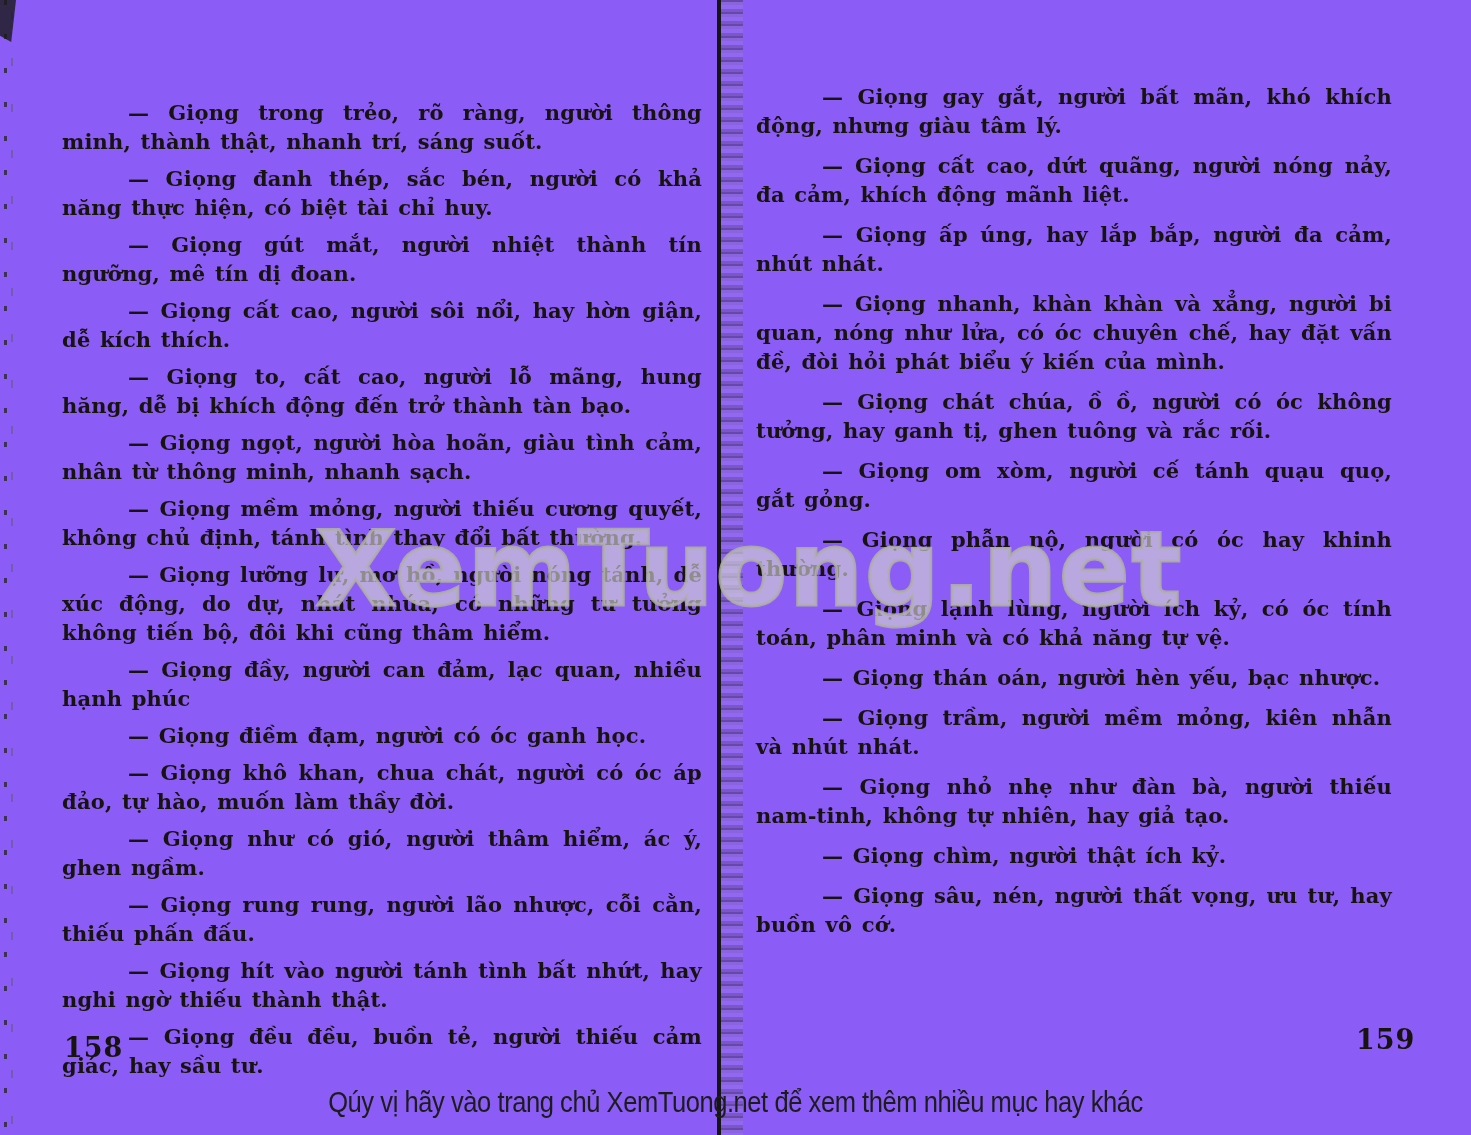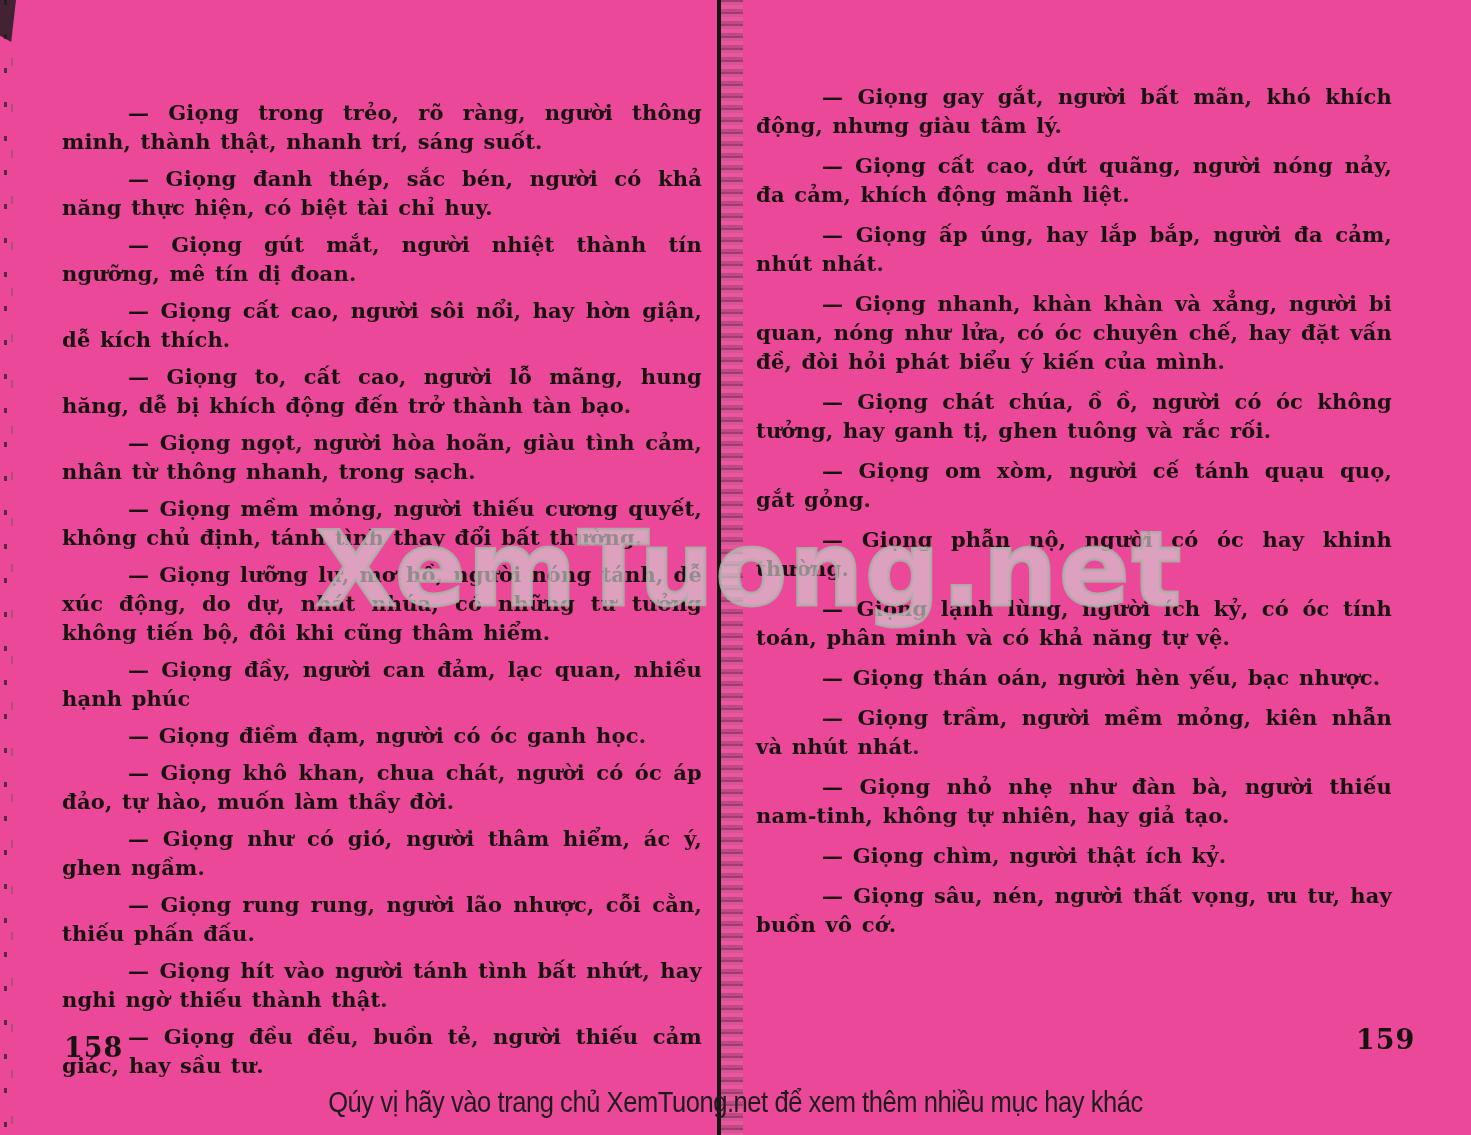--- a/index.html
+++ b/index.html
@@ -1,19 +1,19 @@
 <!DOCTYPE html>
 <html><head>
 <meta charset="utf-8">
 <style>
   html,body{margin:0;padding:0;background:#e8e8e8;}
   #scan{
     position:relative;
     width:1471px;height:1135px;
-    background:#ec4899;
+    background:#8b5cf6;
     overflow:hidden;
     font-family:"DejaVu Serif","Liberation Serif",serif;
   }
   
   .edge-artifacts{
     position:absolute;left:0;top:0;width:20px;height:1135px;
     background:
       repeating-linear-gradient(180deg, rgba(35,35,35,.75) 0 5px, transparent 5px 34px) 4px 0/3px 100% no-repeat,
       repeating-linear-gradient(180deg, rgba(90,90,90,.45) 0 8px, transparent 8px 46px) 11px 12px/2px 100% no-repeat;
   }
@@ -97,21 +97,21 @@
 
   <div class="spine-line"></div>
   <div class="spine-speckle"></div>
 
   <div class="col col-left">
       <p class="para">— Giọng trong trẻo, rõ ràng, người thông minh, thành thật, nhanh trí, sáng suốt.</p>
       <p class="para">— Giọng đanh thép, sắc bén, người có khả năng thực hiện, có biệt tài chỉ huy.</p>
       <p class="para">— Giọng gút mắt, người nhiệt thành tín ngưỡng, mê tín dị đoan.</p>
       <p class="para">— Giọng cất cao, người sôi nổi, hay hờn giận, dễ kích thích.</p>
       <p class="para">— Giọng to, cất cao, người lỗ mãng, hung hăng, dễ bị khích động đến trở thành tàn bạo.</p>
-      <p class="para">— Giọng ngọt, người hòa hoãn, giàu tình cảm, nhân từ thông nhanh, trong sạch.</p>
+      <p class="para">— Giọng ngọt, người hòa hoãn, giàu tình cảm, nhân từ thông minh, nhanh sạch.</p>
       <p class="para">— Giọng mềm mỏng, người thiếu cương quyết, không chủ định, tánh tình thay đổi bất thường.</p>
       <p class="para">— Giọng lưỡng lự, mơ hồ, người nóng tánh, dễ xúc động, do dự, nhát nhúa, có những tư tưởng không tiến bộ, đôi khi cũng thâm hiểm.</p>
       <p class="para">— Giọng đầy, người can đảm, lạc quan, nhiều hạnh phúc</p>
       <p class="para">— Giọng điềm đạm, người có óc ganh học.</p>
       <p class="para">— Giọng khô khan, chua chát, người có óc áp đảo, tự hào, muốn làm thầy đời.</p>
       <p class="para">— Giọng như có gió, người thâm hiểm, ác ý, ghen ngầm.</p>
       <p class="para">— Giọng rung rung, người lão nhược, cỗi cằn, thiếu phấn đấu.</p>
       <p class="para">— Giọng hít vào người tánh tình bất nhứt, hay nghi ngờ thiếu thành thật.</p>
       <p class="para">— Giọng đều đều, buồn tẻ, người thiếu cảm giác, hay sầu tư.</p>
     </div>

